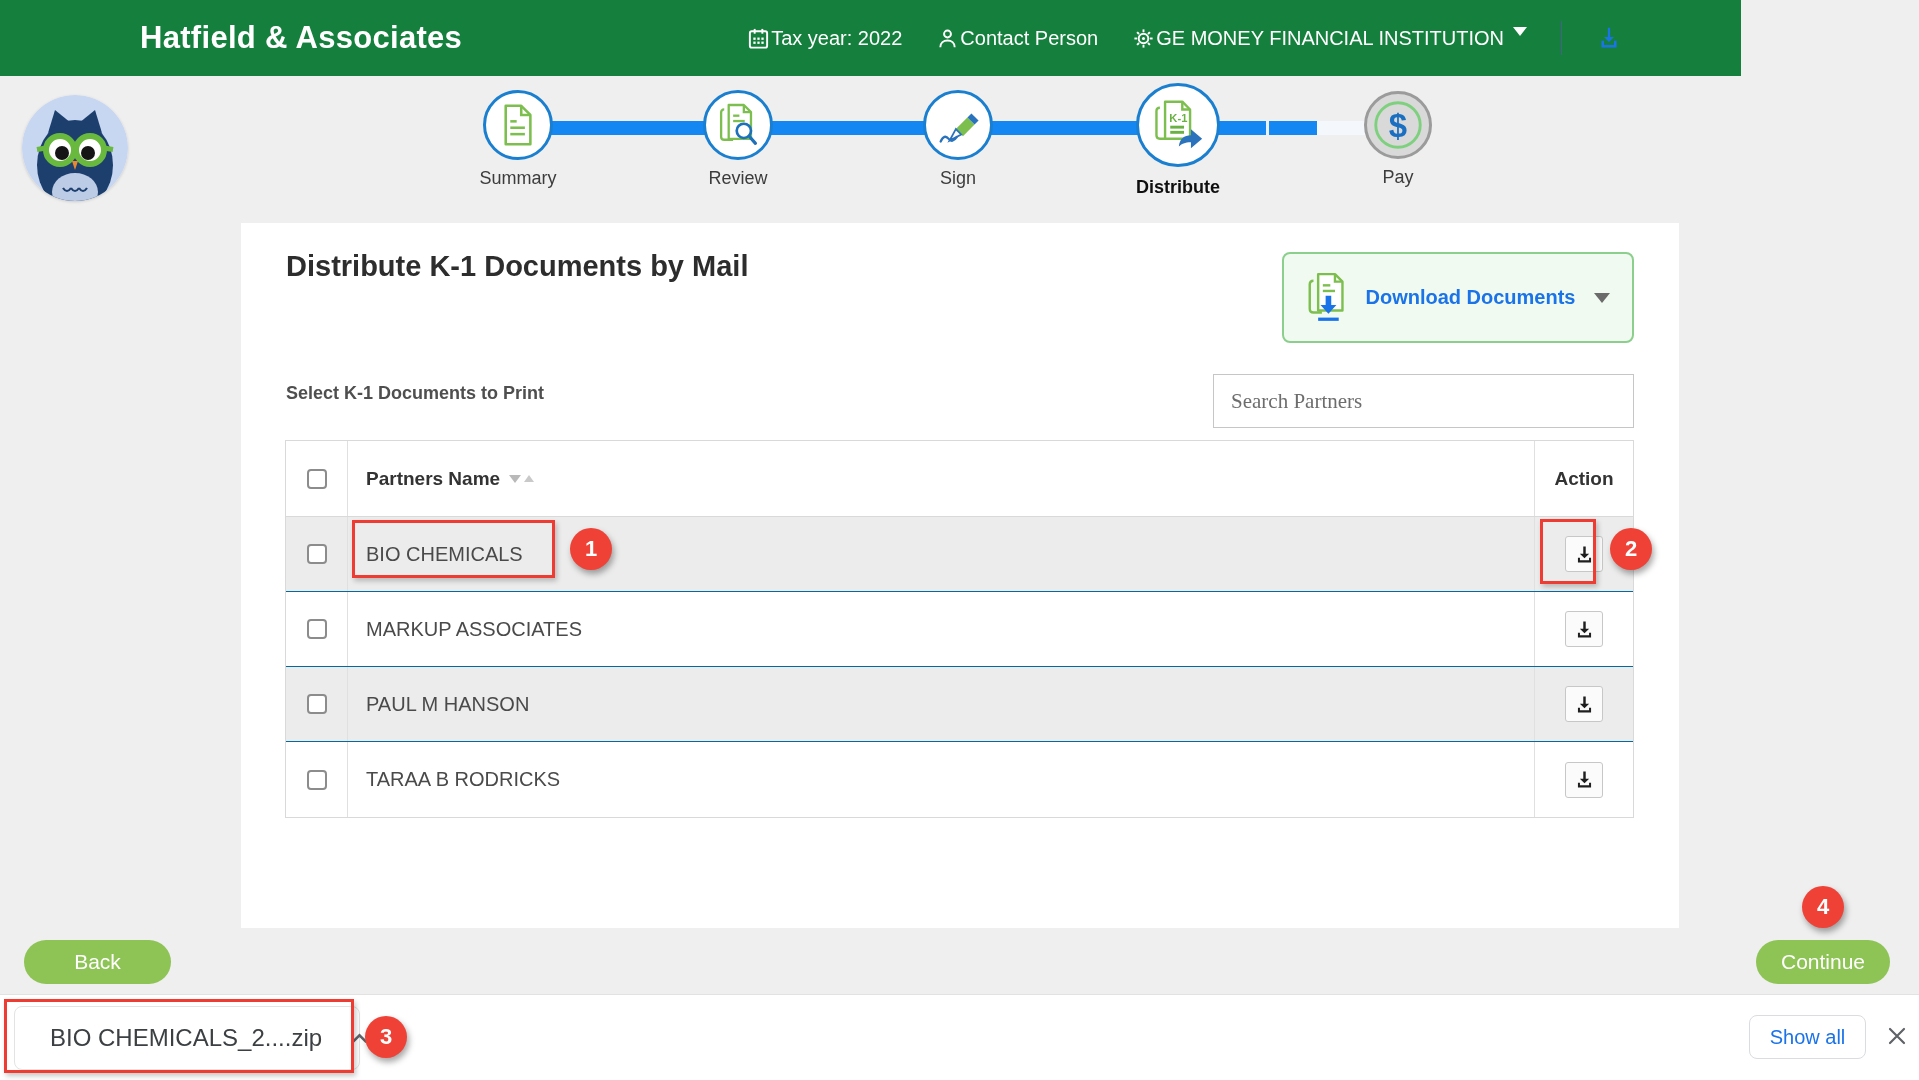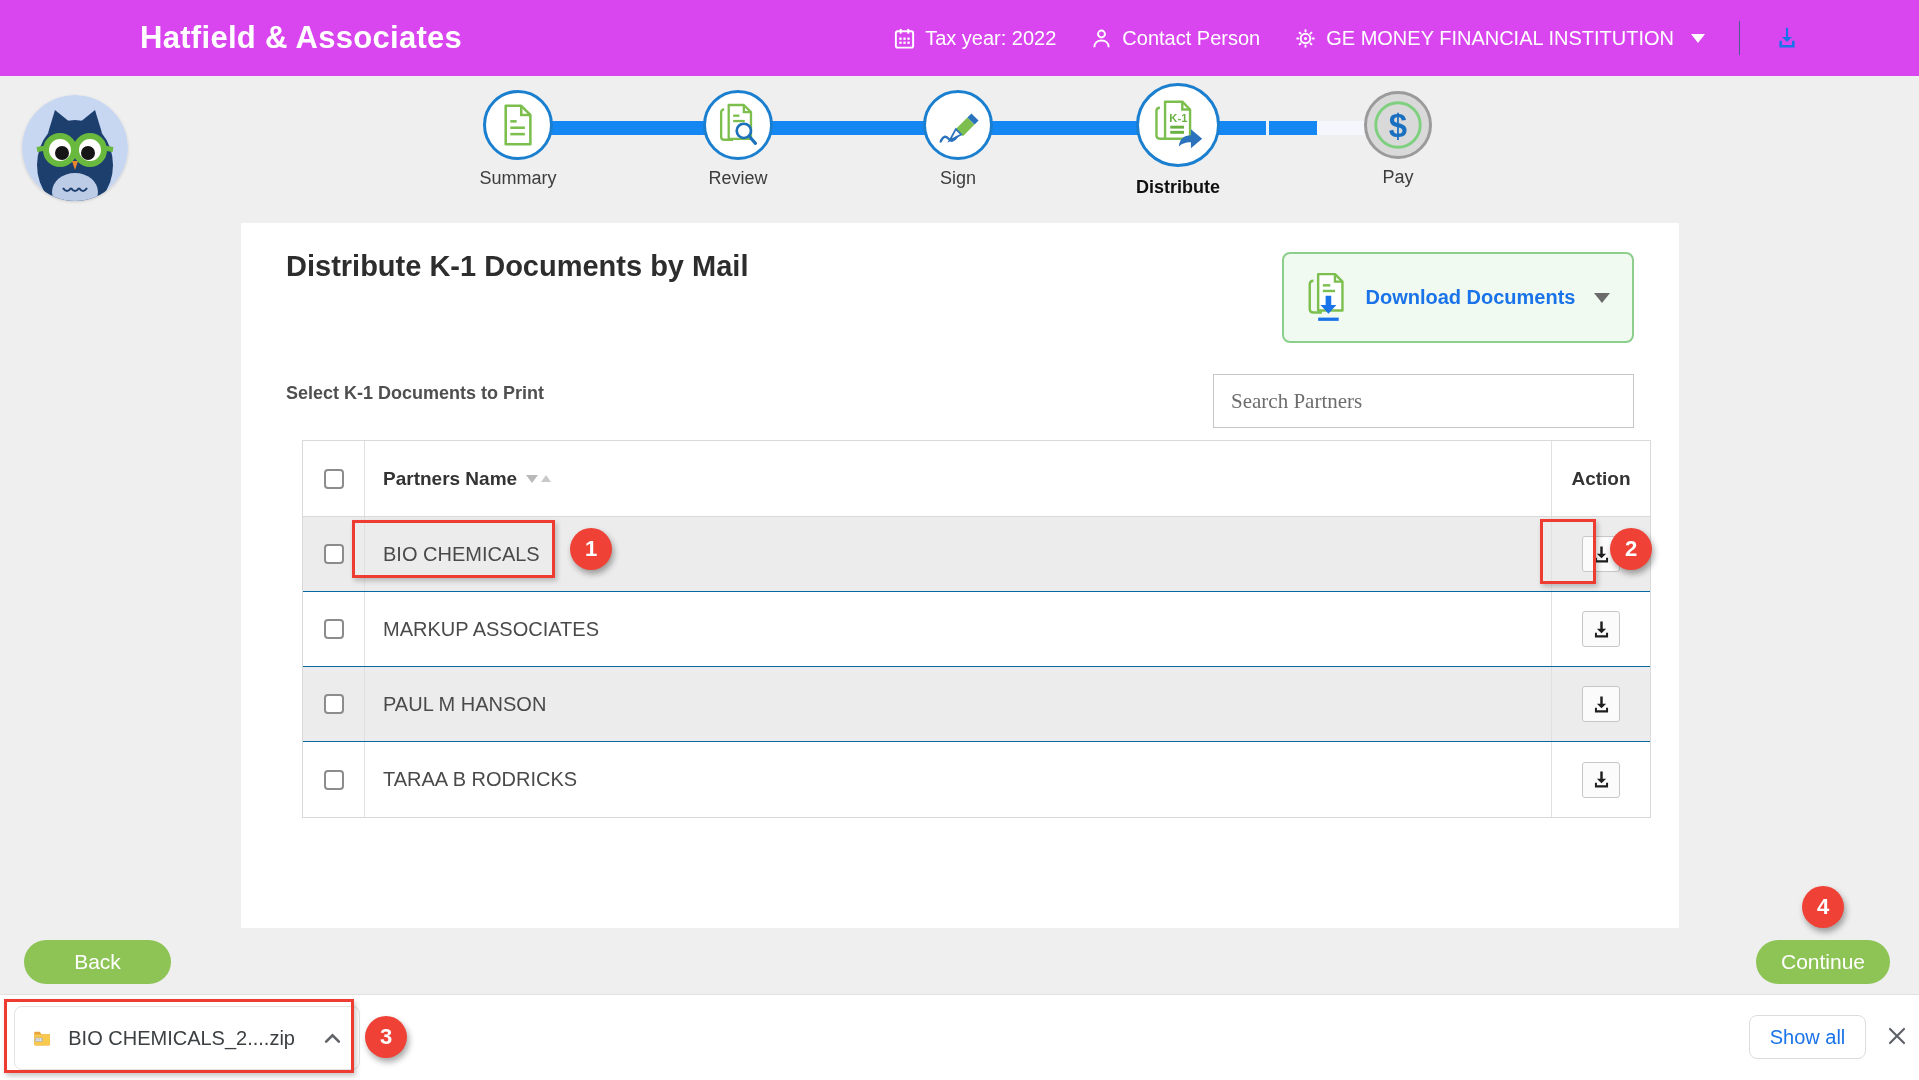--- a/index.html
+++ b/index.html
@@ -3,24 +3,24 @@
 <meta charset="utf-8">
 <style>
   * { margin:0; padding:0; box-sizing:border-box; }
   html,body { width:1919px; height:1080px; }
   body {
     position:relative; overflow:hidden; background:#efefef;
     font-family:"Liberation Sans","DejaVu Sans",sans-serif;
   }
 
   
-  .topbar { position:absolute; top:0; left:0; width:1919px; height:76px; background:#d946ef; z-index:5; }
+  .topbar { position:absolute; top:0; left:0; width:1741px; height:76px; background:#15803d; z-index:5; }
   .brand { position:absolute; left:140px; top:20px; font-size:31px; font-weight:bold; color:#fff; letter-spacing:.3px; }
   .topbar-right { position:absolute; right:119px; top:0; height:76px; display:flex; align-items:center; gap:34px; color:#fff; font-size:20px; }
-  .topbar-item { display:flex; align-items:center; gap:9px; cursor:pointer; white-space:nowrap; }
+  .topbar-item { display:flex; align-items:flex-start; gap:1px; cursor:pointer; white-space:nowrap; }
   .caret-down-white { width:0; height:0; border-left:7px solid transparent; border-right:7px solid transparent; border-top:9px solid #fff; margin-left:8px; }
   .topbar-divider { width:1px; height:34px; background:#46608a; }
 
   
   .stepper-band { position:absolute; top:76px; left:0; width:1919px; height:135px; }
   .avatar { position:absolute; left:22px; top:19px; width:106px; height:106px; border-radius:50%; overflow:hidden; box-shadow:0 1px 3px rgba(0,0,0,.15); }
   .stepper { position:absolute; left:483px; top:0; width:954px; height:135px; }
   .progress-line { position:absolute; left:35px; right:39px; top:45px; height:14px; display:flex; z-index:0; }
   .progress-line .seg { flex:1; background:#1587f2; border-right:3px solid #eaf2fc; }
   .progress-line .seg.last { border-right:none;
@@ -40,21 +40,21 @@
   .download-docs { position:absolute; right:45px; top:29px; width:352px; height:91px; background:#f1faf1;
     border:2px solid #8ccf8c; border-radius:8px; display:flex; align-items:center; justify-content:center; gap:16px; cursor:pointer; }
   .download-docs-label { font-size:20px; font-weight:bold; color:#1a73e8; }
   .caret-down-gray { width:0; height:0; border-left:8px solid transparent; border-right:8px solid transparent; border-top:10px solid #6b6b6b; margin-left:2px; }
   .select-label { position:absolute; left:45px; top:160px; font-size:18px; font-weight:bold; color:#4f4f4f; }
   .search-input { position:absolute; left:972px; top:151px; width:421px; height:54px; border:1px solid #c6c6c6; background:#fff;
     font-family:"Liberation Serif","DejaVu Serif",serif; font-size:21px; color:#333; padding:0 17px; outline:none; }
   .search-input::placeholder { color:#6d6d6d; }
 
   
-  .tbl { position:absolute; left:61px; top:217px; width:1349px; border:1px solid #d9d9d9; background:#c2410c; }
+  .tbl { position:absolute; left:44px; top:217px; width:1349px; border:1px solid #d9d9d9; background:#c2410c; }
   .tbl-header { height:76px; display:flex; align-items:stretch; background:#fff; border-bottom:1px solid #d9d9d9; }
   .tbl-row { height:75px; display:flex; align-items:stretch; border-bottom:1px solid #0369a1; background:#fff; }
   .tbl-row:last-child { border-bottom:none; }
   .tbl-row.alt { background:#ececec; }
   .col-check { width:62px; border-right:1px solid #e0e0e0; display:flex; align-items:center; justify-content:center; }
   .col-name { flex:1; display:flex; align-items:center; padding-left:18px; }
   .col-action { width:99px; border-left:1px solid #e0e0e0; display:flex; align-items:center; justify-content:center; }
   .hdr-name { font-size:19px; font-weight:bold; color:#333; }
   .hdr-action { font-size:19px; font-weight:bold; color:#333; width:100%; text-align:center; }
   .cell-name { font-size:20px; color:#4a4a4a; }
@@ -79,21 +79,21 @@
   .pill-btn { position:absolute; height:44px; border:none; border-radius:22px; background:#8ec456; color:#fff;
     font-size:21px; font-family:inherit; cursor:pointer; }
   .back-btn { left:24px; top:940px; width:147px; }
   .continue-btn { left:1756px; top:940px; width:134px; }
   .badge4 { left:1802px; top:886px; }
 
   
   .downloads-bar { position:absolute; left:0; top:994px; width:1919px; height:86px; background:#fff; border-top:1px solid #e2e2e2; z-index:6; }
   .download-chip { position:absolute; left:14px; top:11px; width:346px; height:64px; border:1px solid #e3e3e3; border-radius:8px;
     display:flex; align-items:center; gap:17px; padding:0 18px; cursor:pointer; background:#fff; }
-  .chip-filename { font-size:20px; color:#3c4043; white-space:nowrap; }
+  .chip-filename { font-size:24px; color:#3c4043; white-space:nowrap; }
   .chip-caret { margin-left:12px; display:flex; align-items:center; cursor:pointer; }
   .rect3 { left:4px; top:4px; width:350px; height:74px; }
   .badge3 { left:365px; top:21px; }
   .show-all-btn { position:absolute; left:1749px; top:20px; width:117px; height:44px; background:#fff; border:1px solid #dadce0;
     border-radius:8px; color:#1a73e8; font-size:20px; font-family:inherit; cursor:pointer; }
   .bar-close { position:absolute; left:1882px; top:26px; width:30px; height:30px; display:flex; align-items:center; justify-content:center; cursor:pointer; }
 </style>
 </head>
 <body>
 

